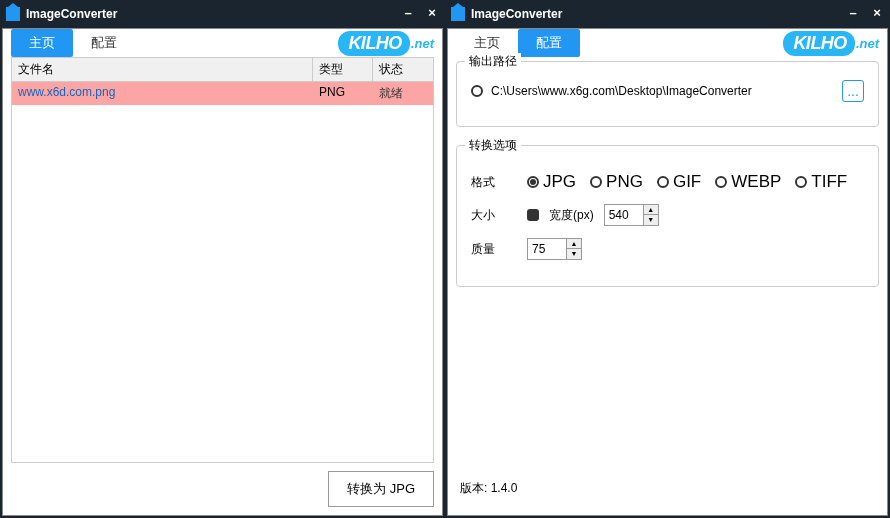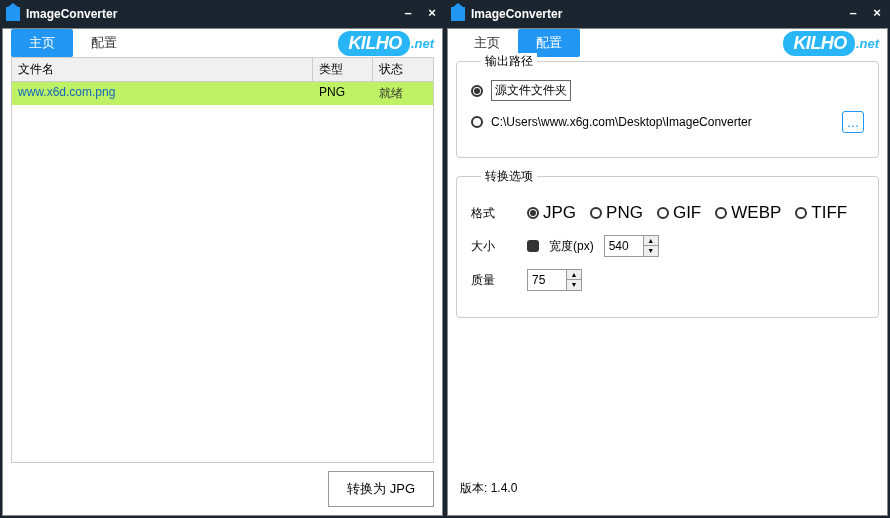--- a/index.html
+++ b/index.html
@@ -19,29 +19,29 @@
   .logo-badge { background: #29b6f6; color: #fff; padding: 2px 8px 2px 10px; border-radius: 12px; font-size: 18px; letter-spacing: -0.5px; }
   .logo-net { color: #29b6f6; font-size: 13px; margin-left: 1px; }
   .main { flex: 1; padding: 0 8px 8px 8px; display: flex; flex-direction: column; }
   
   .table-head { display: flex; background: #f0f0f0; border: 1px solid #ccc; font-size: 12px; }
   .table-head > div { padding: 3px 6px; border-right: 1px solid #ccc; }
   .col-name { flex: 1; }
   .col-type { width: 60px; }
   .col-status { width: 60px; border-right: none !important; }
   .table-body { flex: 1; border: 1px solid #ccc; border-top: none; font-size: 12px; }
-  .row { display: flex; background: #bef264; }
+  .row { display: flex; background: #fca5a5; }
   .row > div { padding: 3px 6px; }
   .row .col-name { color: #1565c0; }
   .row .col-status { color: #333; }
   .footer-left { display: flex; justify-content: flex-end; padding-top: 8px; }
   .convert-btn { border: 1px solid #999; background: #fff; padding: 8px 18px; font-size: 13px; cursor: pointer; text-align: center; }
   
   .group { border: 1px solid #ccc; border-radius: 4px; margin: 4px 0 14px 0; padding: 14px 14px 14px 14px; position: relative; font-size: 12px; }
-  .group-title { position: absolute; top: -9px; left: 24px; background: #fff; padding: 0 4px; font-size: 12px; }
+  .group-title { position: absolute; top: -9px; left: 8px; background: #fff; padding: 0 4px; font-size: 12px; }
   .radio-row { display: flex; align-items: center; gap: 8px; margin: 4px 0 10px 0; }
   .radio { width: 12px; height: 12px; border: 2px solid #333; border-radius: 50%; display: inline-flex; align-items: center; justify-content: center; cursor: pointer; flex-shrink: 0; }
   .radio.selected::after { content:""; width: 6px; height: 6px; background: #333; border-radius: 50%; }
   .checkbox { width: 12px; height: 12px; border: 2px solid #333; border-radius: 3px; background:#333; cursor: pointer; flex-shrink:0; }
   .path-box { border: 1px solid #666; padding: 1px 3px; font-size: 12px; }
   .path-text { font-size: 12px; }
   .browse-btn { width: 22px; height: 22px; border: 1px solid #2196f3; border-radius: 3px; color: #2196f3; display: flex; align-items: center; justify-content: center; font-size: 14px; cursor: pointer; margin-left: auto; }
   .opt-row { display: flex; align-items: center; gap: 10px; margin: 12px 0; }
   .opt-label { width: 46px; font-size: 12px; }
   .fmt-opts { display: flex; align-items: center; gap: 14px; }
@@ -111,24 +111,20 @@
       <div class="logo">
         <span class="logo-badge">KILHO</span>
         <span class="logo-net">.net</span>
       </div>
     </div>
     <div class="main">
 
       <div class="group">
         <div class="group-title">输出路径</div>
         <div class="radio-row">
-          <span class="radio selected"></span>
-          <span class="path-box">源文件文件夹</span>
-        </div>
-        <div class="radio-row">
           <span class="radio"></span>
           <span class="path-text">C:\Users\www.x6g.com\Desktop\ImageConverter</span>
           <span class="browse-btn">...</span>
         </div>
       </div>
 
       <div class="group">
         <div class="group-title">转换选项</div>
         <div class="opt-row">
           <div class="opt-label">格式</div>

